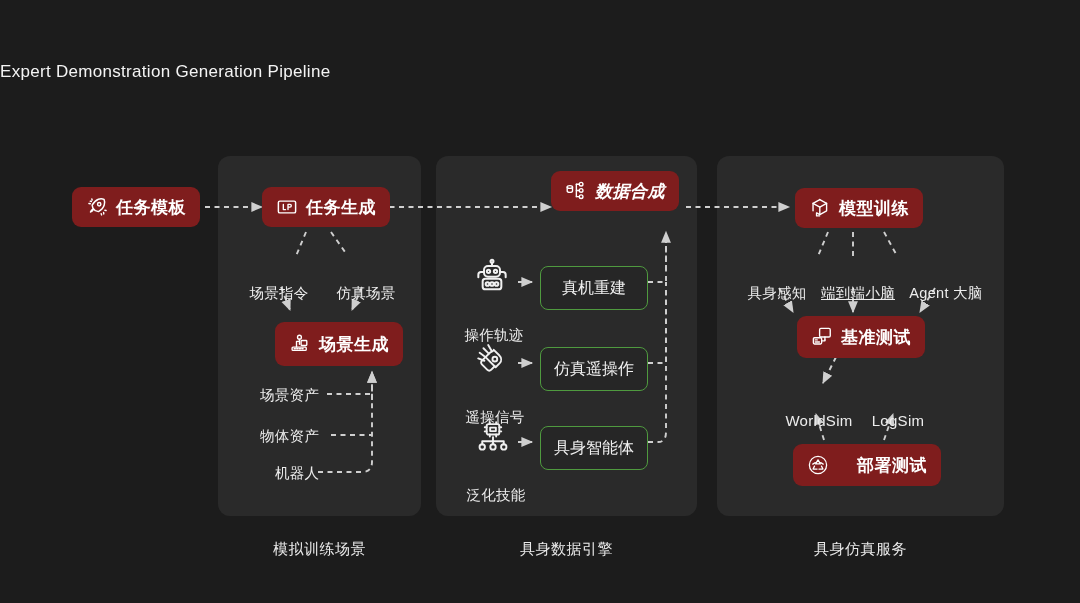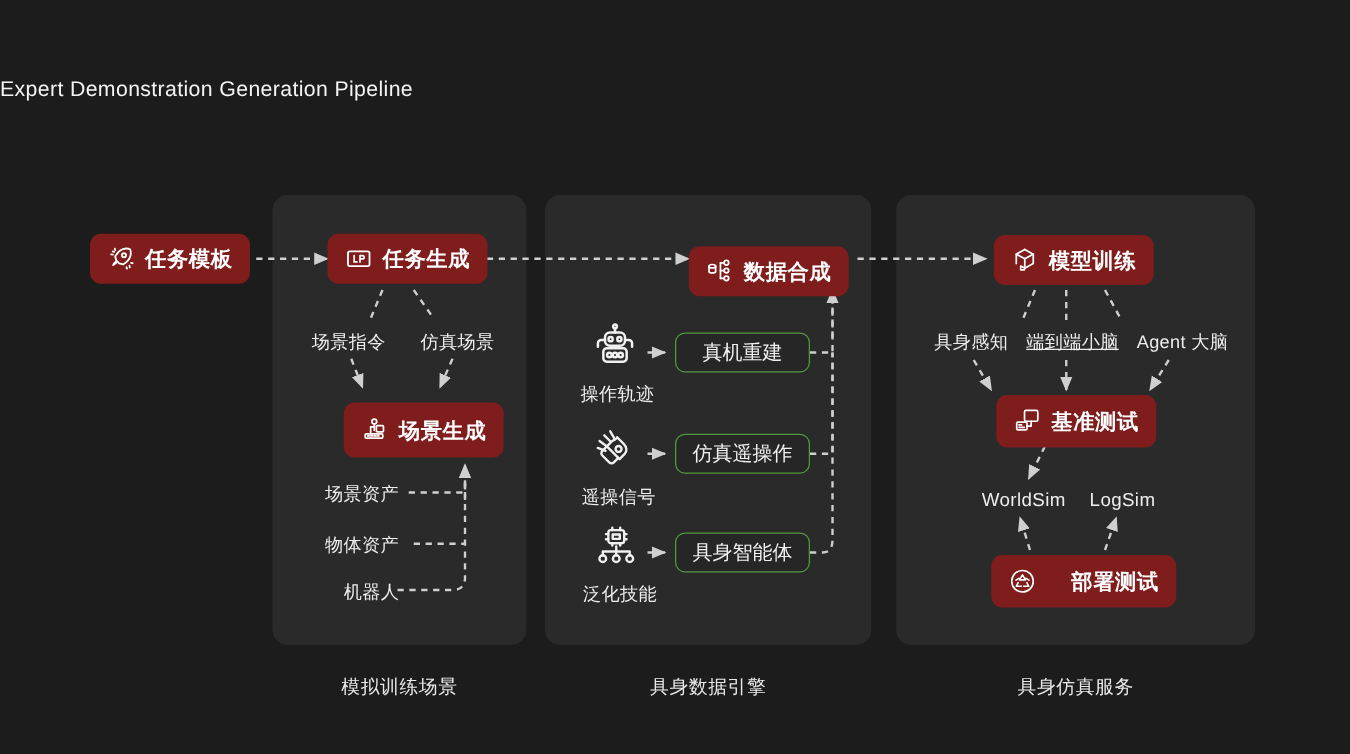--- a/index.html
+++ b/index.html
@@ -61,35 +61,35 @@
 
   
   .obox{
     position:absolute;
     display:flex;align-items:center;justify-content:center;
     border:1.4px solid #4f9a3f;
     border-radius:8px;
     background:#262626;
     color:#f0f0f0;
     font-size:16px;
-    height:32px;
+    height:44px;
     padding:0 12px;
     box-sizing:border-box;
     white-space:nowrap;
   }
 
   
   .lbl{
     position:absolute;
     font-size:14.5px;
     color:#ededed;
     white-space:nowrap;
     letter-spacing:.3px;
   }
-  .lbl.c{transform:translateX(-50%);}
+  .lbl.c{transform:translateX(-50%);margin-top:20px;}
 
   
   .licon{position:absolute;}
   .licon svg{display:block;}
 </style>
 </head>
 <body>
 
 <div id="stage">
 
@@ -184,21 +184,21 @@
         <path d="M5.6 17.2h10.8" stroke-dasharray="1.4 1.4"></path>
       </svg>
     </span>
     <span>场景生成</span>
   </div>
 
   <div class="lbl" style="left:260px;top:386px;">场景资产</div>
   <div class="lbl" style="left:260px;top:427px;">物体资产</div>
   <div class="lbl" style="left:275px;top:464px;">机器人</div>
 
-  <div class="pill" style="left:551px;top:197px;">
+  <div class="pill" style="left:551px;top:171px;font-style:italic;">
     <span class="ico">
       <svg viewBox="0 0 24 24" fill="none" stroke="#ffffff" stroke-width="1.5" stroke-linecap="round" stroke-linejoin="round">
         <ellipse cx="5.3" cy="7.6" rx="2.9" ry="1.5"></ellipse>
         <path d="M2.4 7.6v4.4c0 .8 1.3 1.5 2.9 1.5s2.9-.7 2.9-1.5V7.6"></path>
         <circle cx="17.6" cy="4.6" r="2"></circle>
         <circle cx="17.6" cy="11.4" r="2"></circle>
         <circle cx="17.6" cy="18.2" r="2"></circle>
         <path d="M12.4 4.6h3.2M12.4 11.4h3.2M12.4 18.2h3.2"></path>
         <path d="M12.4 4.6v13.6"></path>
       </svg>

